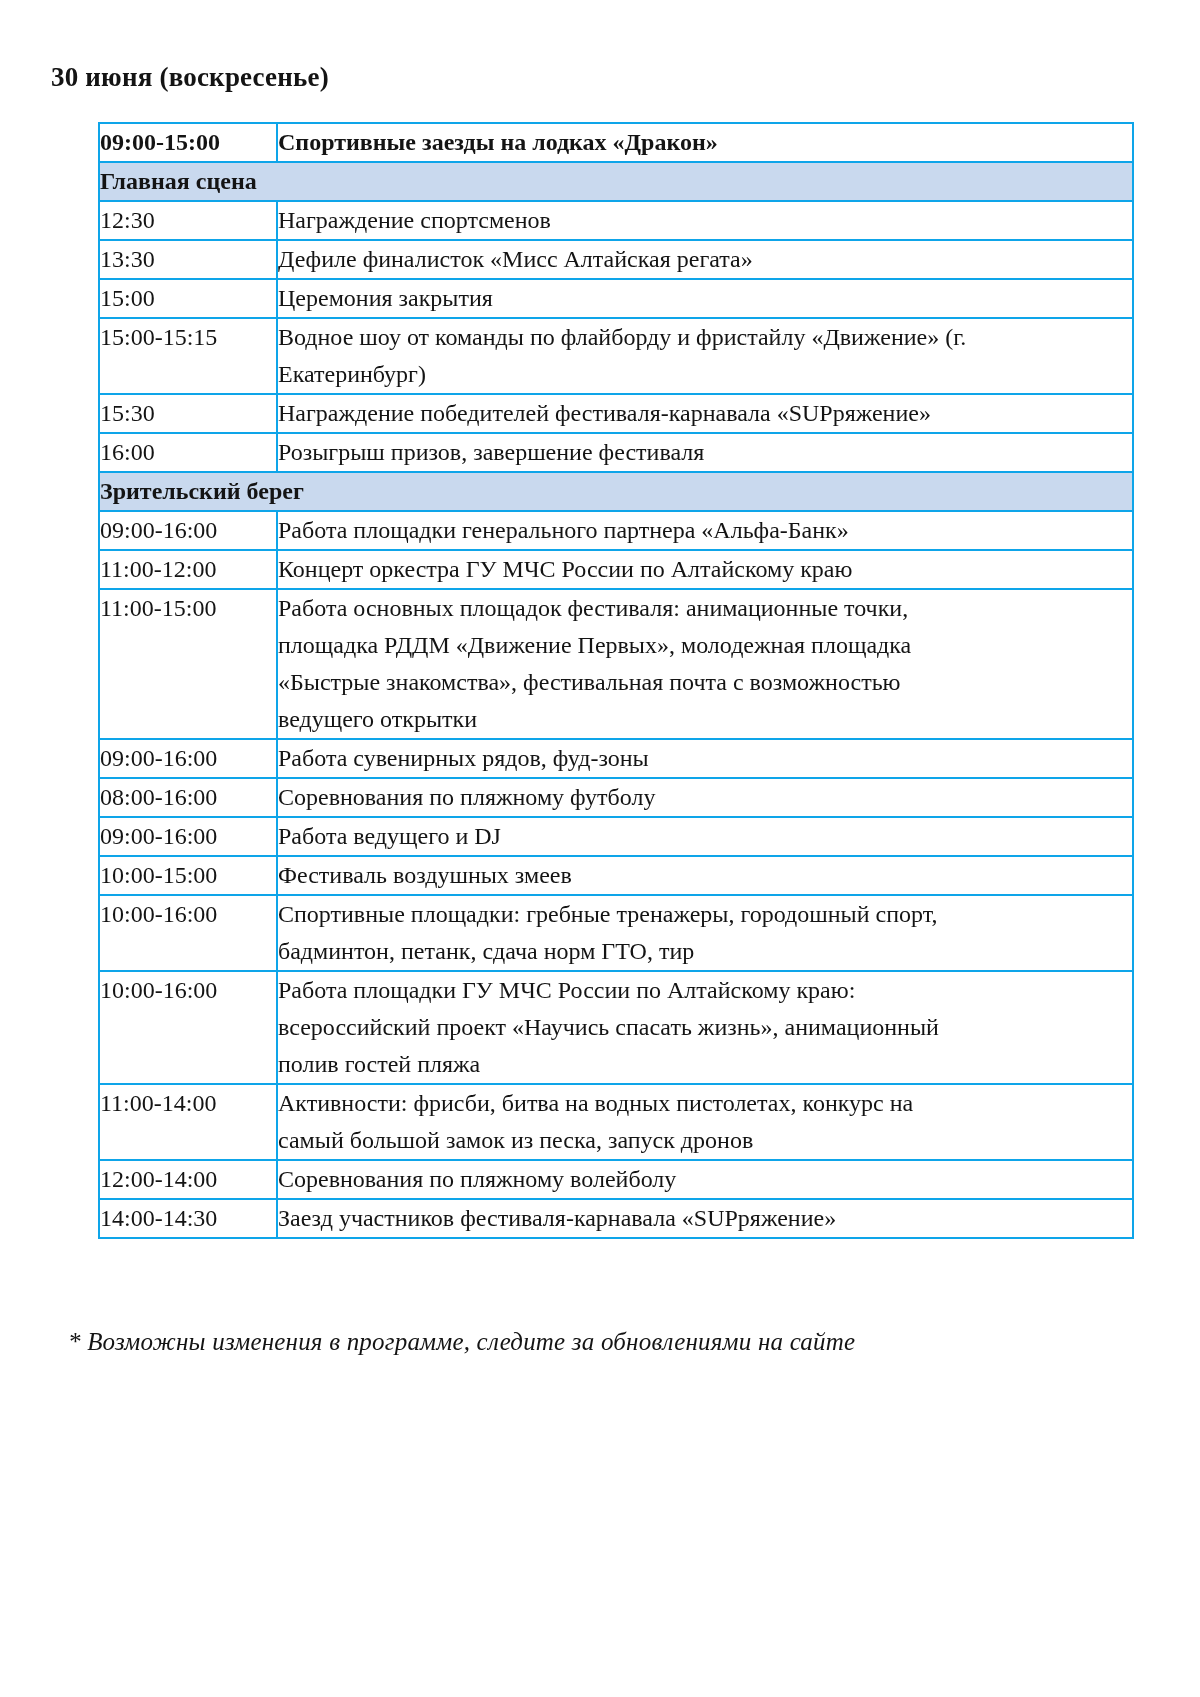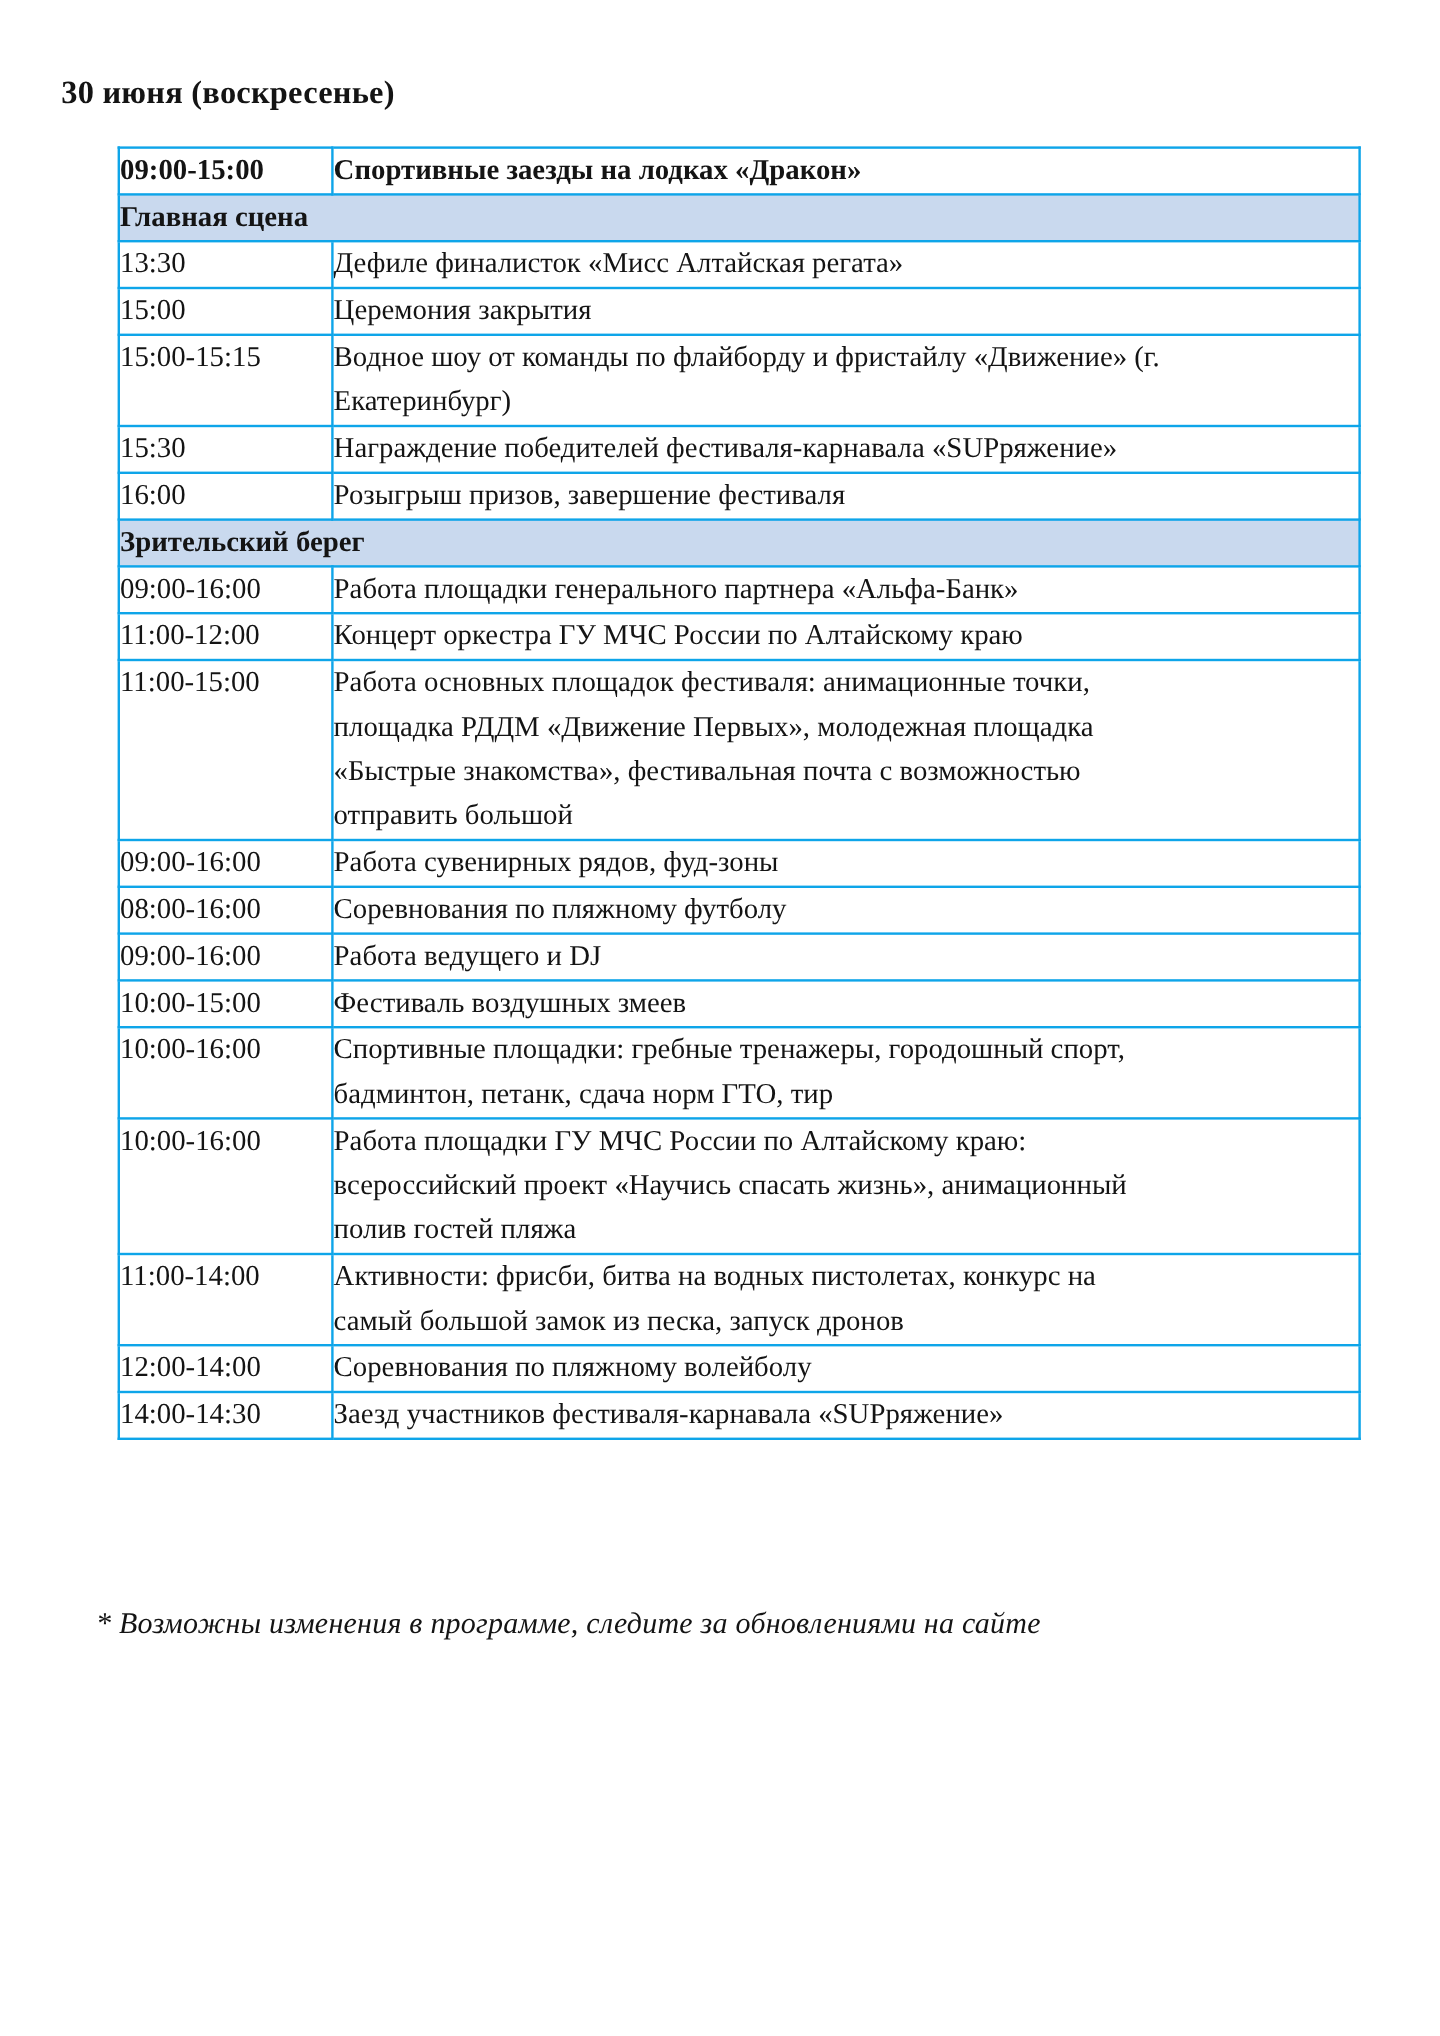--- a/index.html
+++ b/index.html
@@ -57,41 +57,47 @@
   }
   .bold {
     font-weight: bold;
   }
   .footnote {
     position: absolute;
     left: 68px;
     top: 1328px;
     font-size: 25px;
     font-style: italic;
-    margin: 12px;
+    margin: 0;
     letter-spacing: 0.2px;
   }
 </style>
 </head>
 <body>
 
 <h1 class="doc-title">30 июня (воскресенье)</h1>
 
 <table class="schedule">
   <tbody>
       <tr>
         <td class="time bold">09:00-15:00</td>
         <td class="desc bold">
           <div>Спортивные заезды на лодках «Дракон»</div>
         </td>
       </tr>
       <tr>
         <td colspan="2" class="section">Главная сцена</td>
       </tr>
       <tr>
+        <td class="time">12:30</td>
+        <td class="desc">
+          <div>Награждение спортсменов</div>
+        </td>
+      </tr>
+      <tr>
         <td class="time">13:30</td>
         <td class="desc">
           <div>Дефиле финалисток «Мисс Алтайская регата»</div>
         </td>
       </tr>
       <tr>
         <td class="time">15:00</td>
         <td class="desc">
           <div>Церемония закрытия</div>
         </td>
@@ -129,21 +135,21 @@
         <td class="desc">
           <div>Концерт оркестра ГУ МЧС России по Алтайскому краю</div>
         </td>
       </tr>
       <tr>
         <td class="time">11:00-15:00</td>
         <td class="desc">
           <div>Работа основных площадок фестиваля: анимационные точки,</div>
           <div>площадка РДДМ «Движение Первых», молодежная площадка</div>
           <div>«Быстрые знакомства», фестивальная почта с возможностью</div>
-          <div>отправить большой</div>
+          <div>ведущего открытки</div>
         </td>
       </tr>
       <tr>
         <td class="time">09:00-16:00</td>
         <td class="desc">
           <div>Работа сувенирных рядов, фуд-зоны</div>
         </td>
       </tr>
       <tr>
         <td class="time">08:00-16:00</td>

